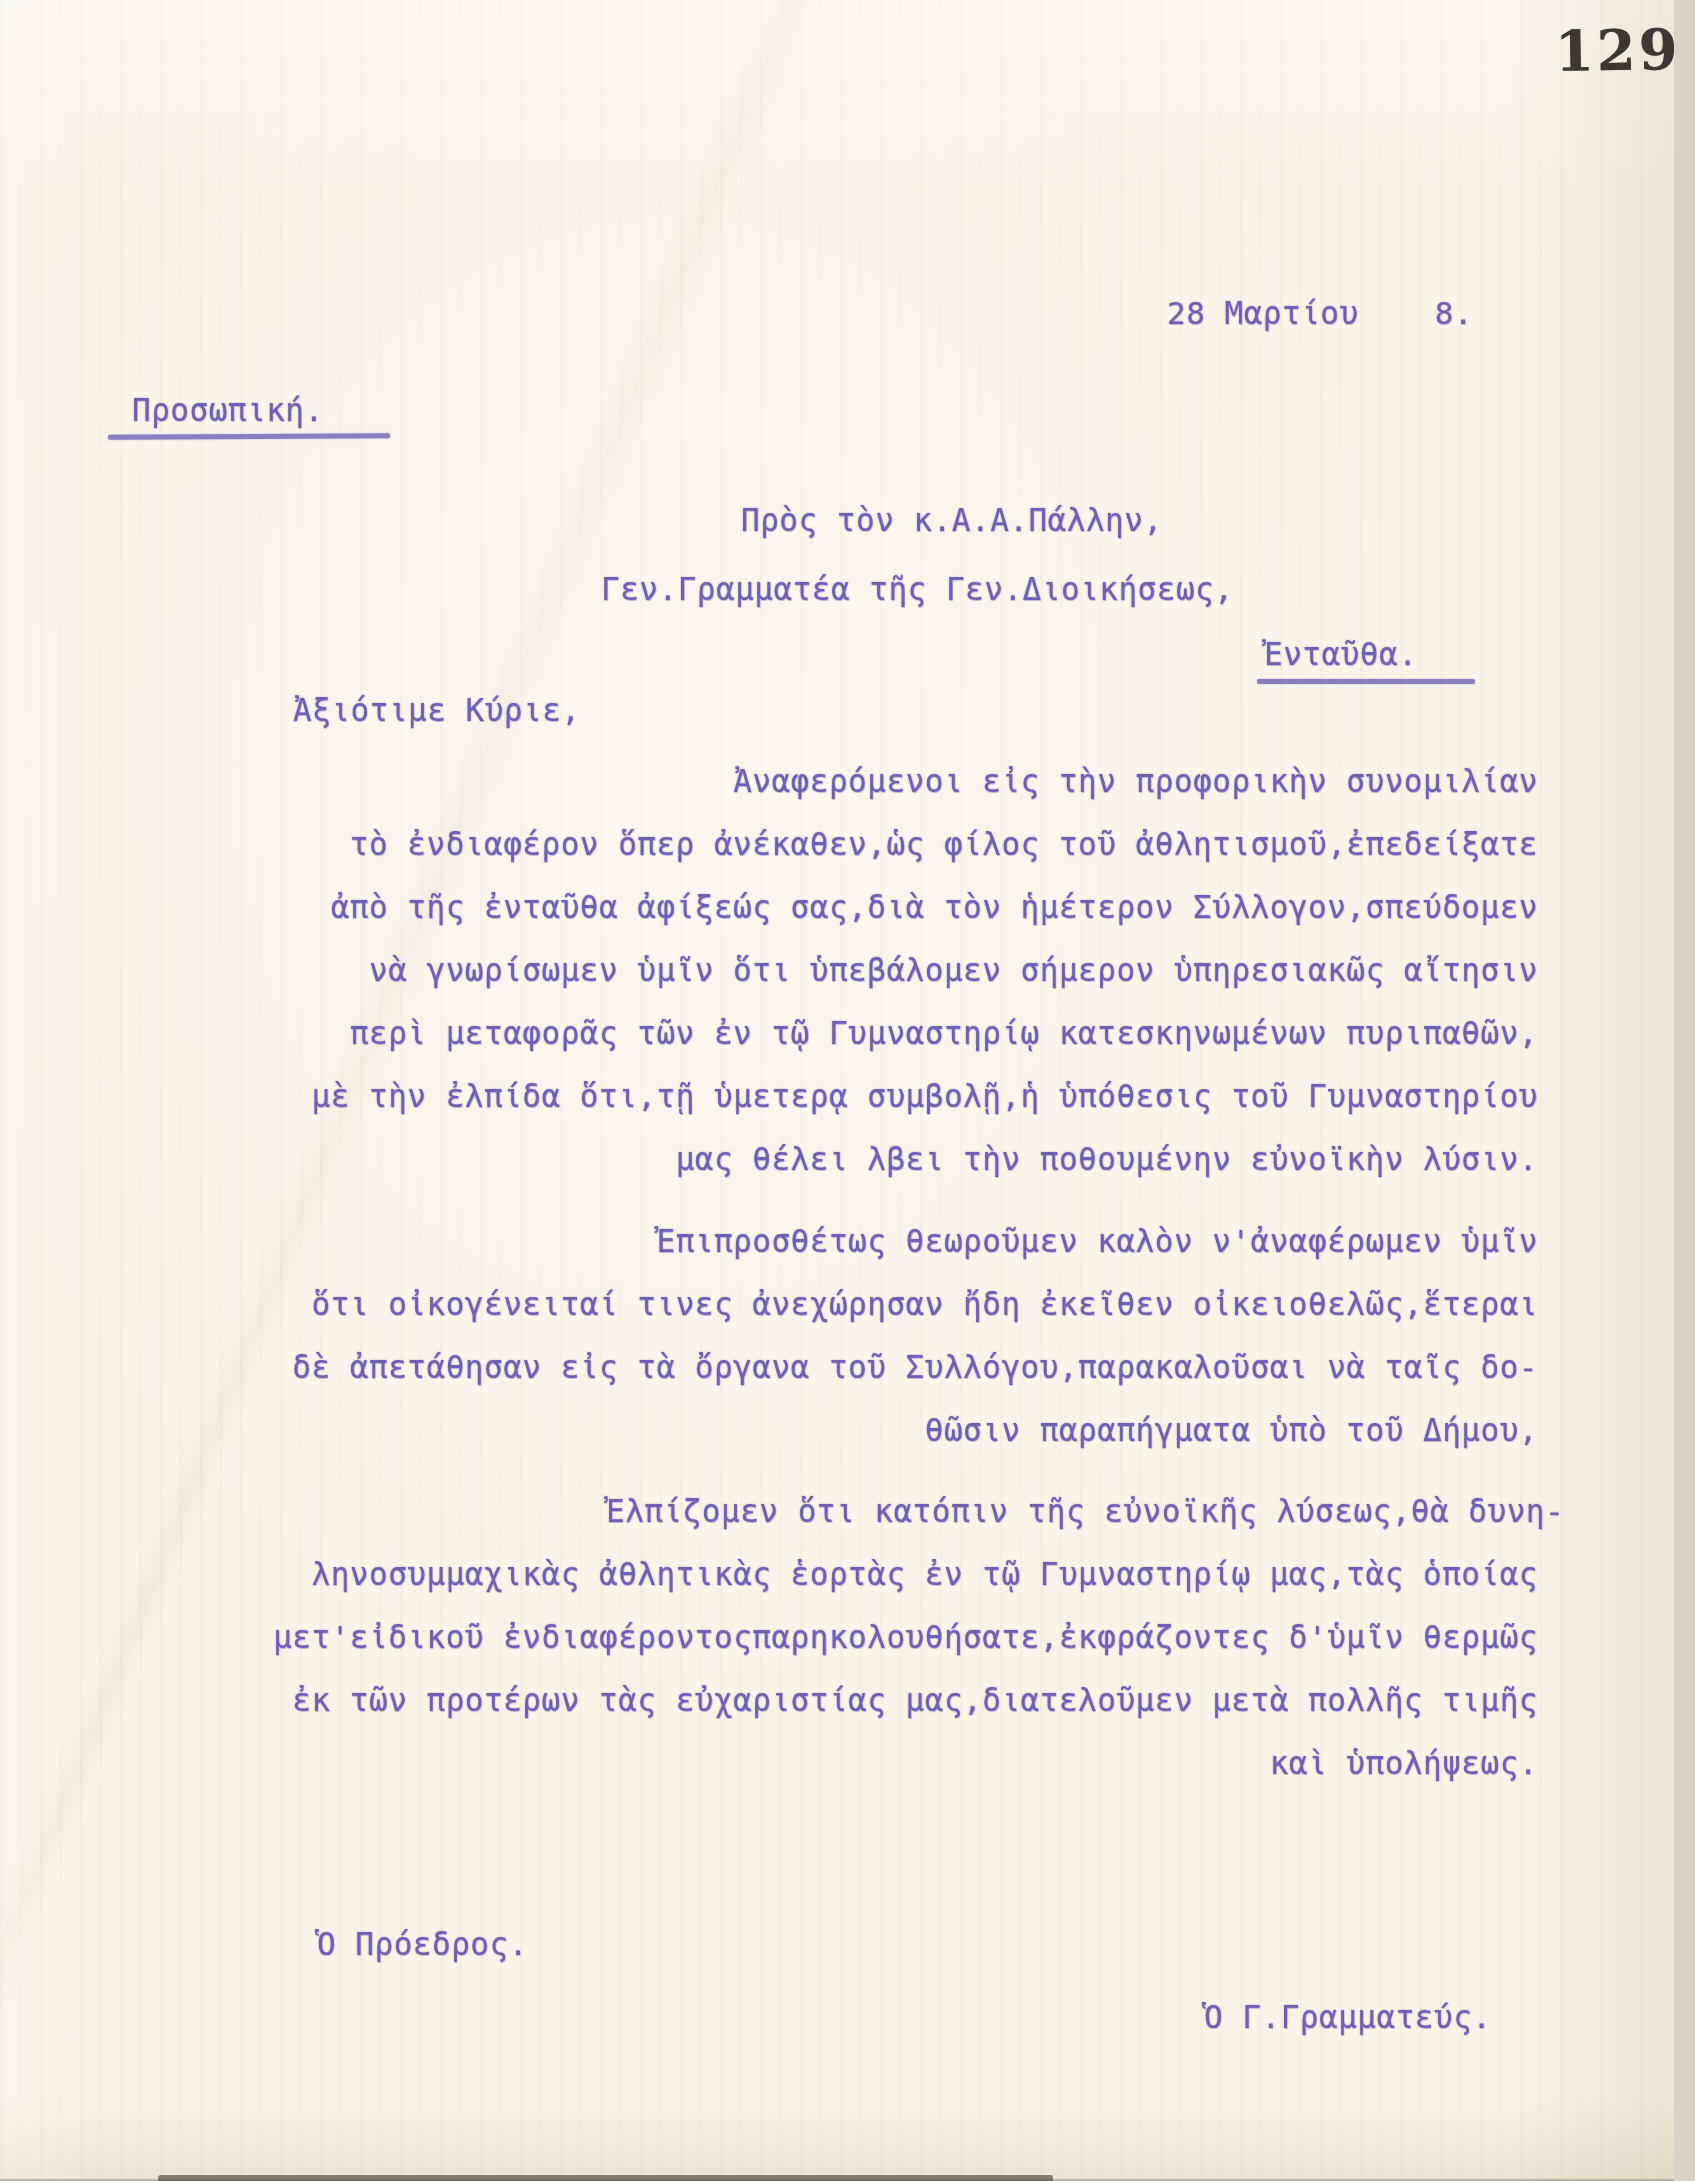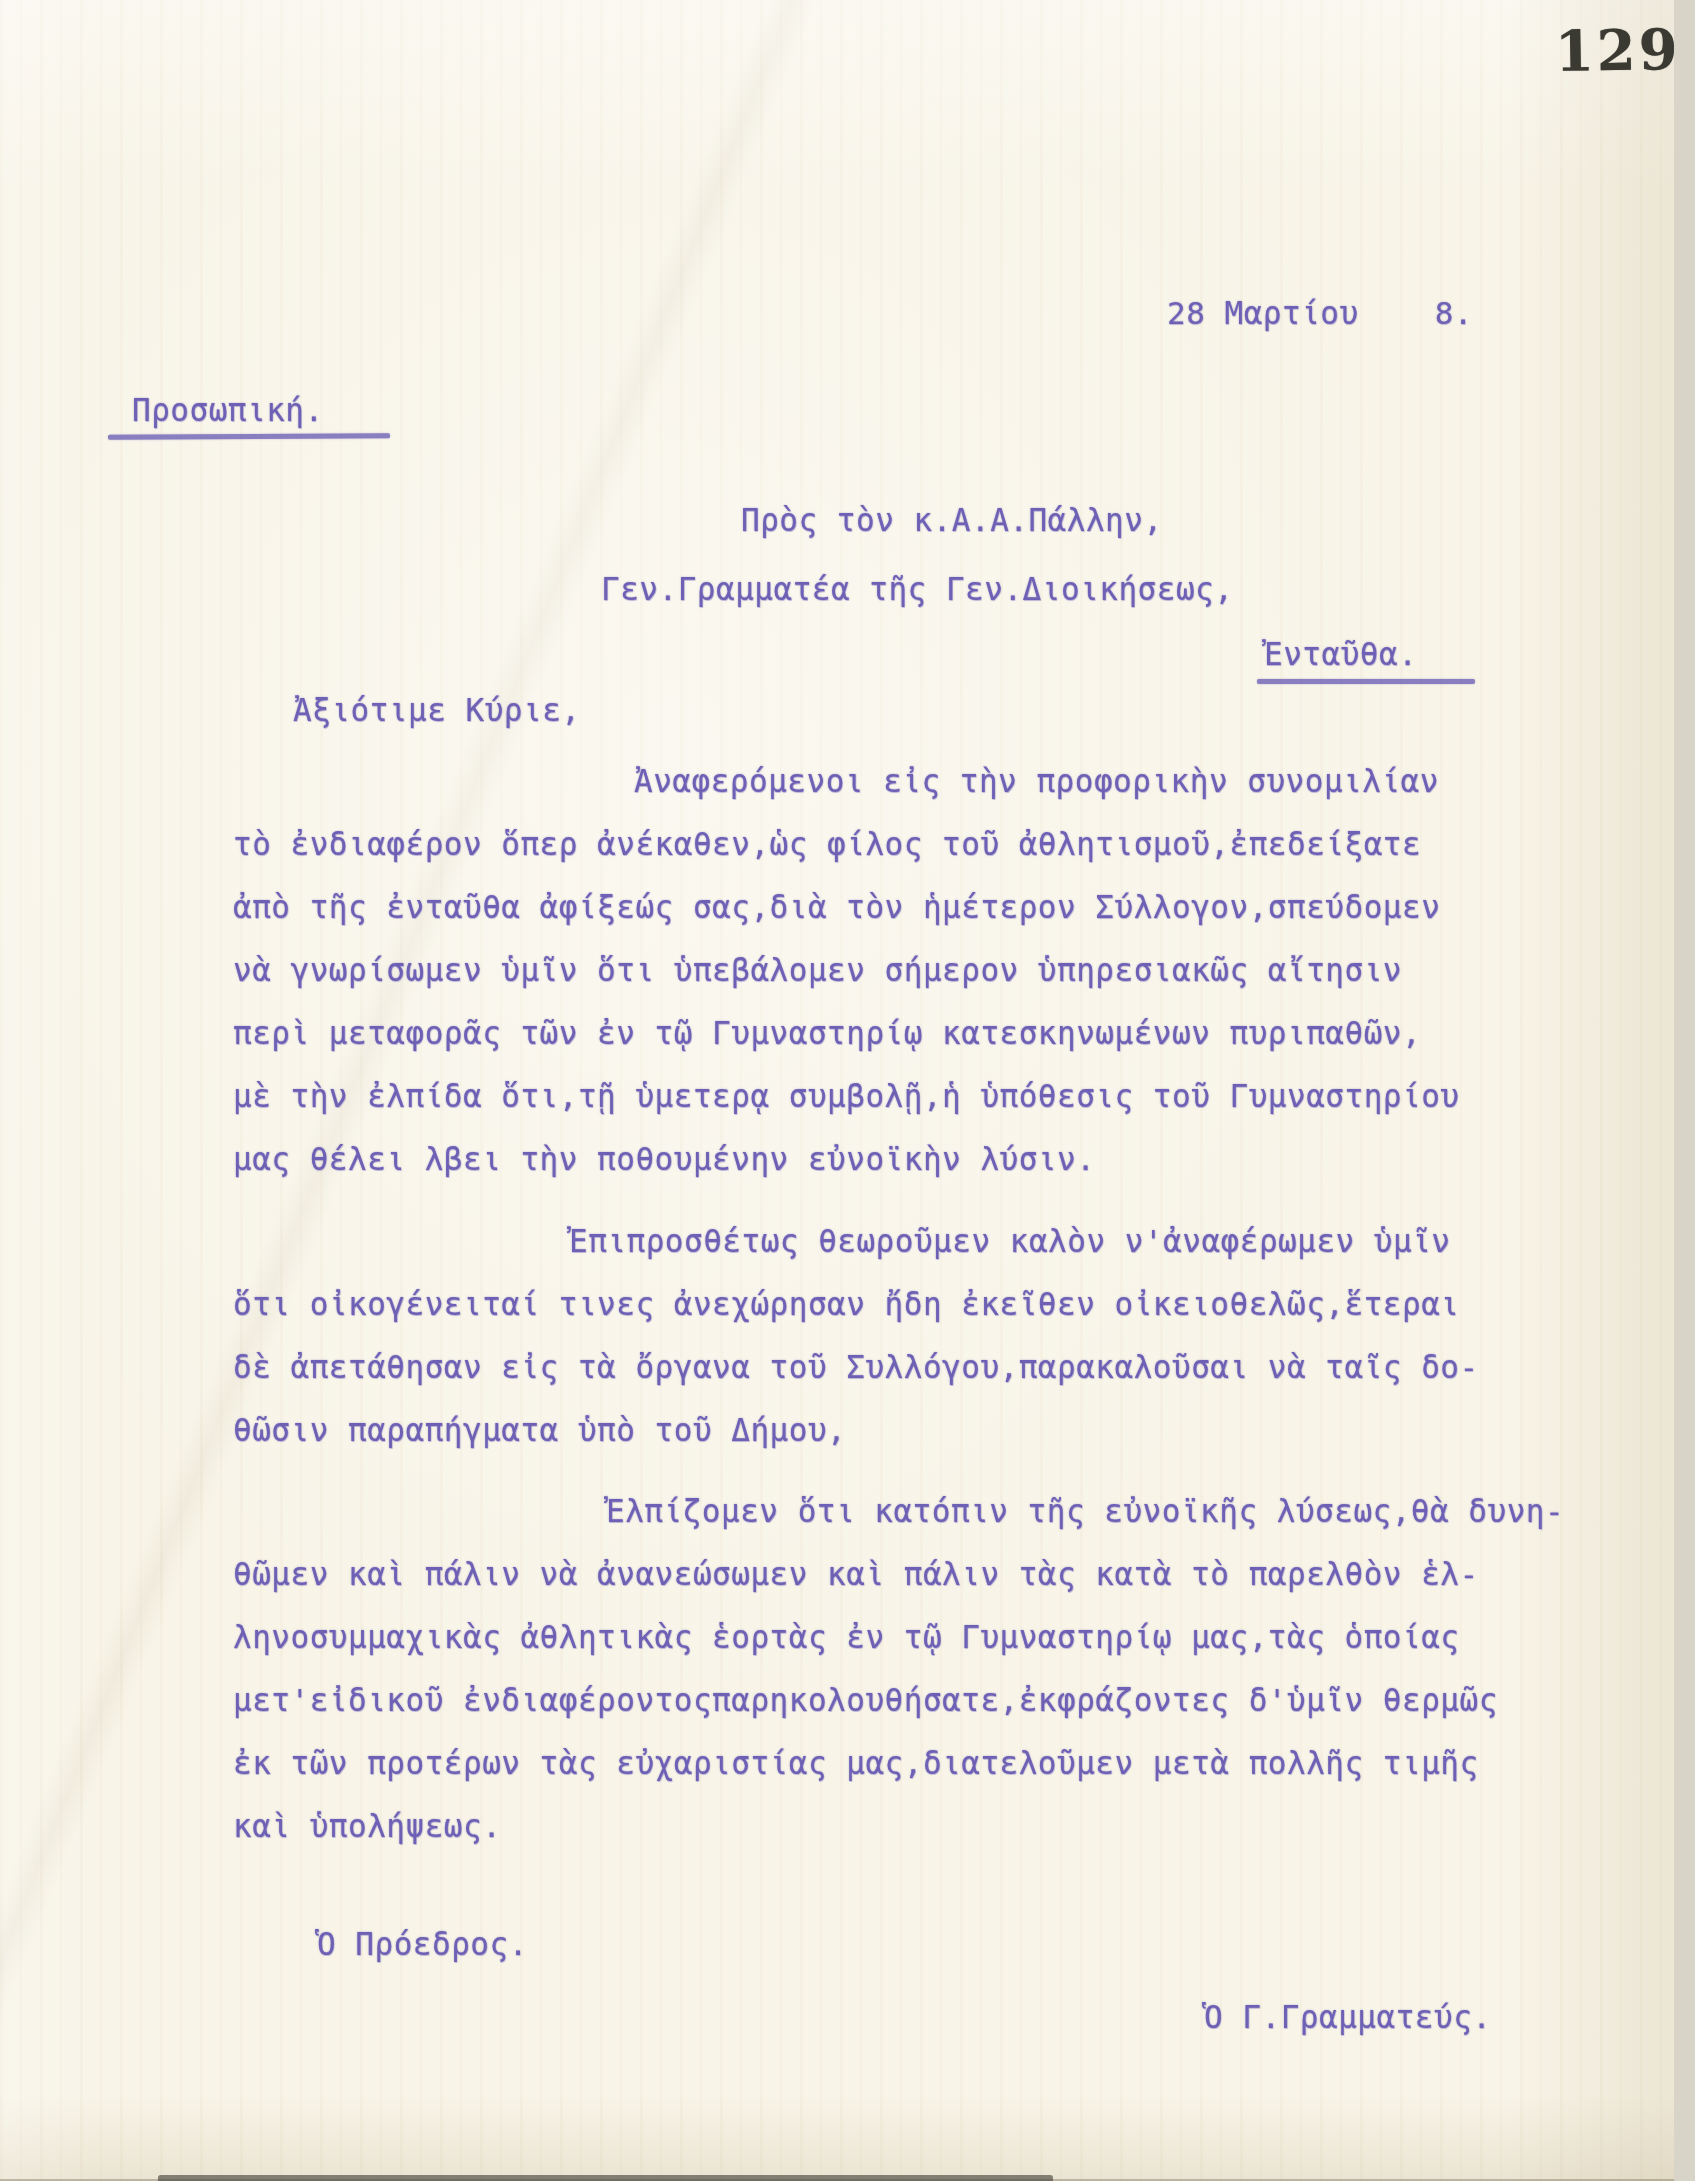--- a/index.html
+++ b/index.html
@@ -59,21 +59,21 @@
     box-shadow: 0 0 1.9px rgba(110,97,181,0.6);
   }
   .personal-rule { left: 108px; top: 434px; width: 282px; height: 4.7px; transform: rotate(-0.3deg); }
   .addr1 { left: 741px; top: 502px; }
   .addr2 { left: 601px; top: 571px; }
   .place { left: 1264px; top: 636px; }
   .place-rule { left: 1257px; top: 679px; width: 218px; height: 4.7px; }
   .salutation { left: 293px; top: 692px; }
   .letter-body { left: 233px; top: 750px; width: 1305px; }
   .para + .para { margin-top: 18.6px; }
-  .line { height: 63px; line-height: 63px; white-space: nowrap; }
+  .line { height: 63px; line-height: 63px; white-space: nowrap; text-align: right; }
   .para:nth-child(1) > .line:first-child { text-indent: 401px; }
   .para:nth-child(2) > .line:first-child { text-indent: 336px; }
   .para:nth-child(3) > .line:first-child { text-indent: 373px; }
   .sig-left  { left: 317px;  top: 1926px; }
   .sig-right { left: 1204px; top: 1999px; }
   .bottom-edge {
     position: absolute;
     left: 158px; bottom: 0; width: 895px; height: 6.5px;
     background: #4a463c; opacity: 0.65; border-radius: 2.8px 2.8px 0 0;
   }
@@ -117,21 +117,20 @@
         <div class="line">μας θέλει λβει τὴν ποθουμένην εὐνοϊκὴν λύσιν.</div>
       </div>
       <div class="para">
         <div class="line">Ἐπιπροσθέτως θεωροῦμεν καλὸν ν'ἀναφέρωμεν ὑμῖν</div>
         <div class="line">ὅτι οἰκογένειταί τινες ἀνεχώρησαν ἤδη ἐκεῖθεν οἰκειοθελῶς,ἕτεραι</div>
         <div class="line">δὲ ἀπετάθησαν εἰς τὰ ὄργανα τοῦ Συλλόγου,παρακαλοῦσαι νὰ ταῖς δο-</div>
         <div class="line">θῶσιν παραπήγματα ὑπὸ τοῦ Δήμου,</div>
       </div>
       <div class="para">
         <div class="line">Ἐλπίζομεν ὅτι κατόπιν τῆς εὐνοϊκῆς λύσεως,θὰ δυνη-</div>
-        <div class="line">θῶμεν καὶ πάλιν νὰ ἀνανεώσωμεν καὶ πάλιν τὰς κατὰ τὸ παρελθὸν ἑλ-</div>
         <div class="line">ληνοσυμμαχικὰς ἀθλητικὰς ἑορτὰς ἐν τῷ Γυμναστηρίῳ μας,τὰς ὁποίας</div>
         <div class="line">μετ'εἰδικοῦ ἐνδιαφέροντοςπαρηκολουθήσατε,ἐκφράζοντες δ'ὑμῖν θερμῶς</div>
         <div class="line">ἐκ τῶν προτέρων τὰς εὐχαριστίας μας,διατελοῦμεν μετὰ πολλῆς τιμῆς</div>
         <div class="line">καὶ ὑπολήψεως.</div>
       </div>
     </div>
 
   <div class="typed sig-left">Ὁ Πρόεδρος.</div>
   <div class="typed sig-right">Ὁ Γ.Γραμματεύς.</div>
 

